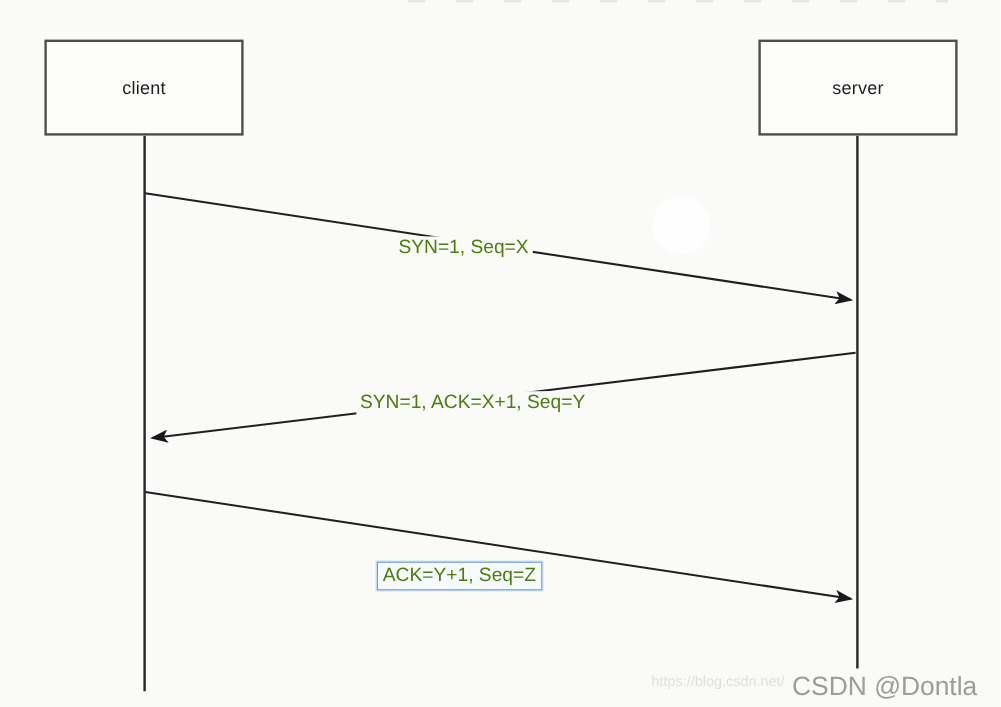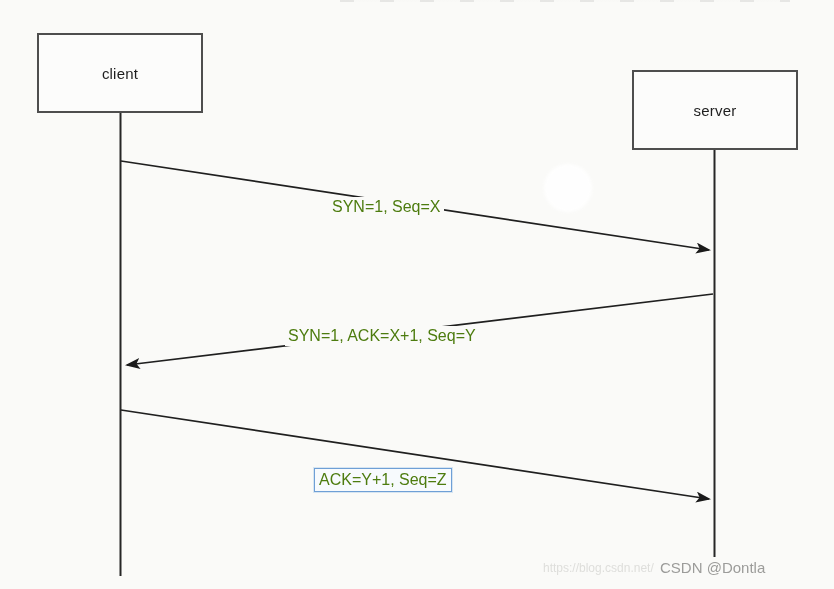--- a/index.html
+++ b/index.html
@@ -38,21 +38,21 @@
     background: #fcfcfb;
     border: 2px solid #4e4e4e;
     display: flex;
     align-items: center;
     justify-content: center;
     font-size: 15px;
     color: #1e1e1e;
     letter-spacing: 0.2px;
   }
   .actor-box.client { left: 37px; }
-  .actor-box.server { left: 632px; margin-top: 37px; }
+  .actor-box.server { left: 632px; }
 
   .diagram-svg {
     position: absolute;
     top: 0;
     left: 0;
   }
 
   .msg-label {
     position: absolute;
     font-size: 16px;
@@ -86,21 +86,21 @@
     left: 543px;
     top: 561px;
     font-size: 12px;
     color: #dededb;
     white-space: nowrap;
   }
   .watermark-brand {
     position: absolute;
     left: 660px;
     top: 559px;
-    font-size: 15px;
+    font-size: 22px;
     color: #9c9c9a;
     white-space: nowrap;
   }
 </style>
 </head>
 <body>
 
 <div class="stage">
 
   <div class="top-artifact"></div>
@@ -126,20 +126,20 @@
 
   <div class="actor-box client">
     <span>client</span>
   </div>
   <div class="actor-box server">
     <span>server</span>
   </div>
 
   <div class="msg-label" style="left:329px; top:197px;">SYN=1, Seq=X</div>
 
-  <div class="msg-label" style="left:285px; top:326px;">SYN=1, ACK=X+1, Seq=Y</div>
+  <div class="msg-label" style="left:297px; top:326px;">SYN=1, ACK=X+1, Seq=Y</div>
 
   <div class="msg-label selected" style="left:314px; top:468px;">ACK=Y+1, Seq=Z</div>
 
   <div class="watermark-url">https://blog.csdn.net/</div>
   <div class="watermark-brand">CSDN @Dontla</div>
 
 </div>
 
 </body></html>

